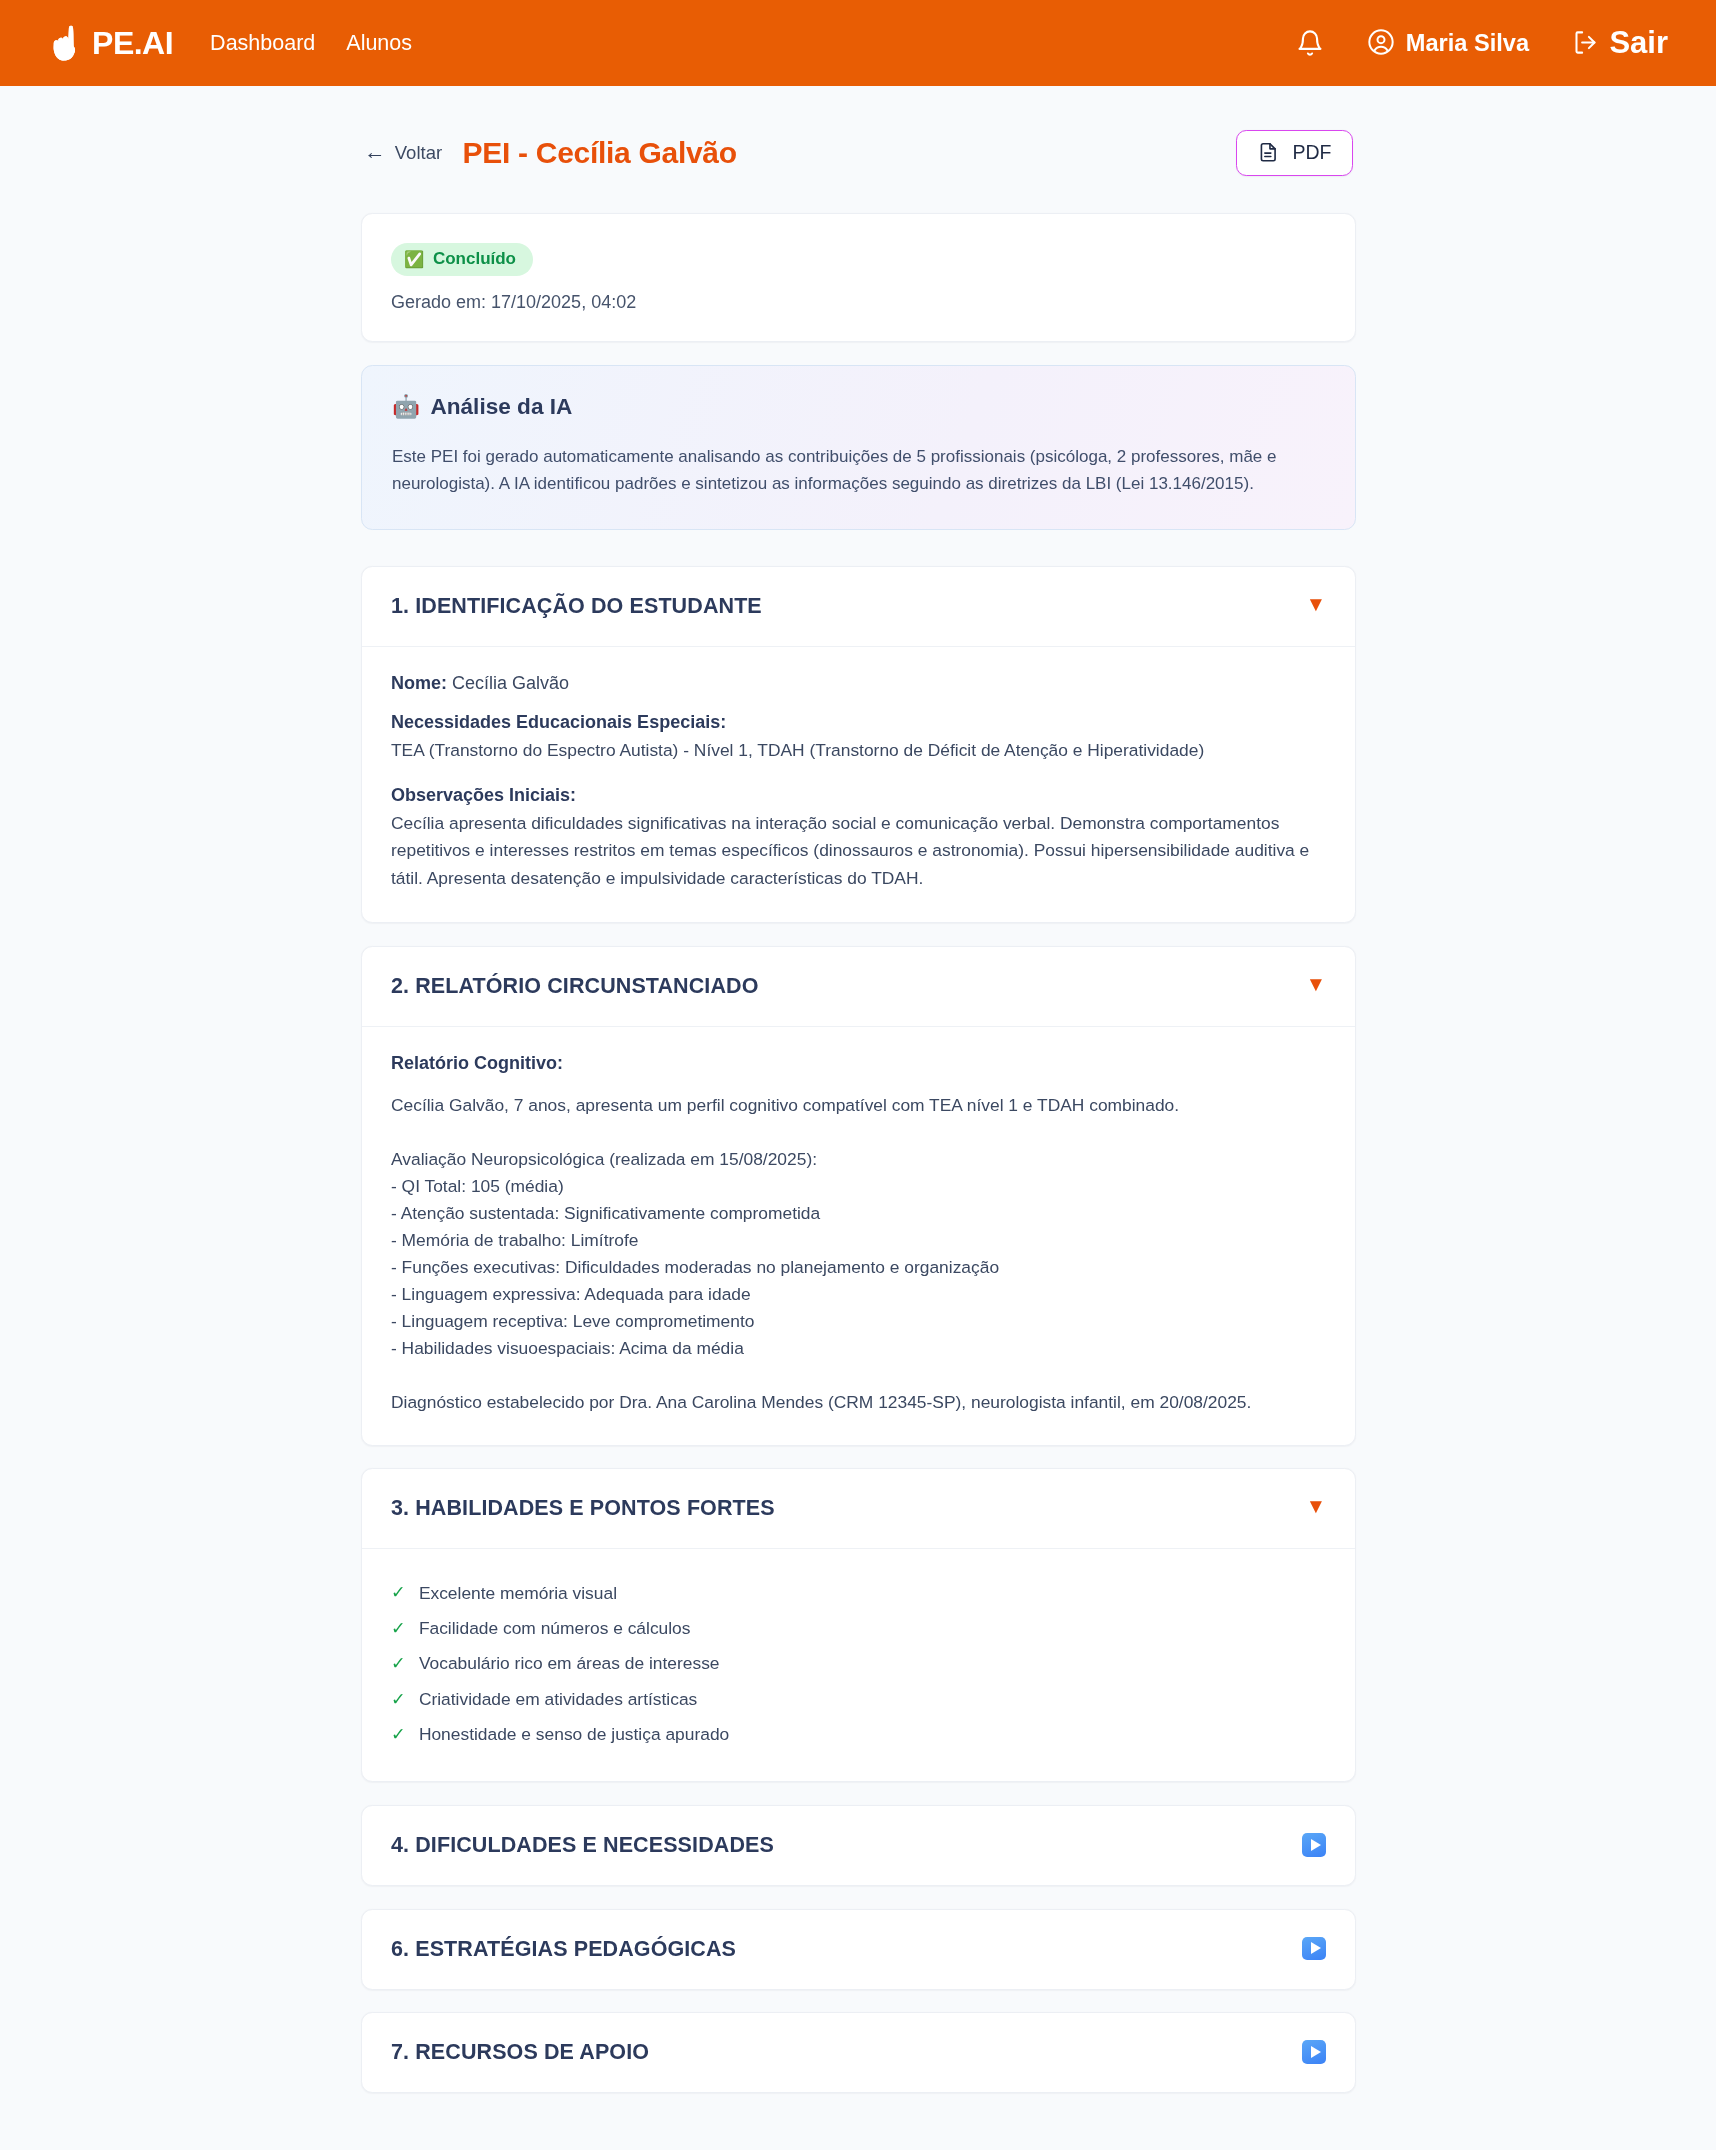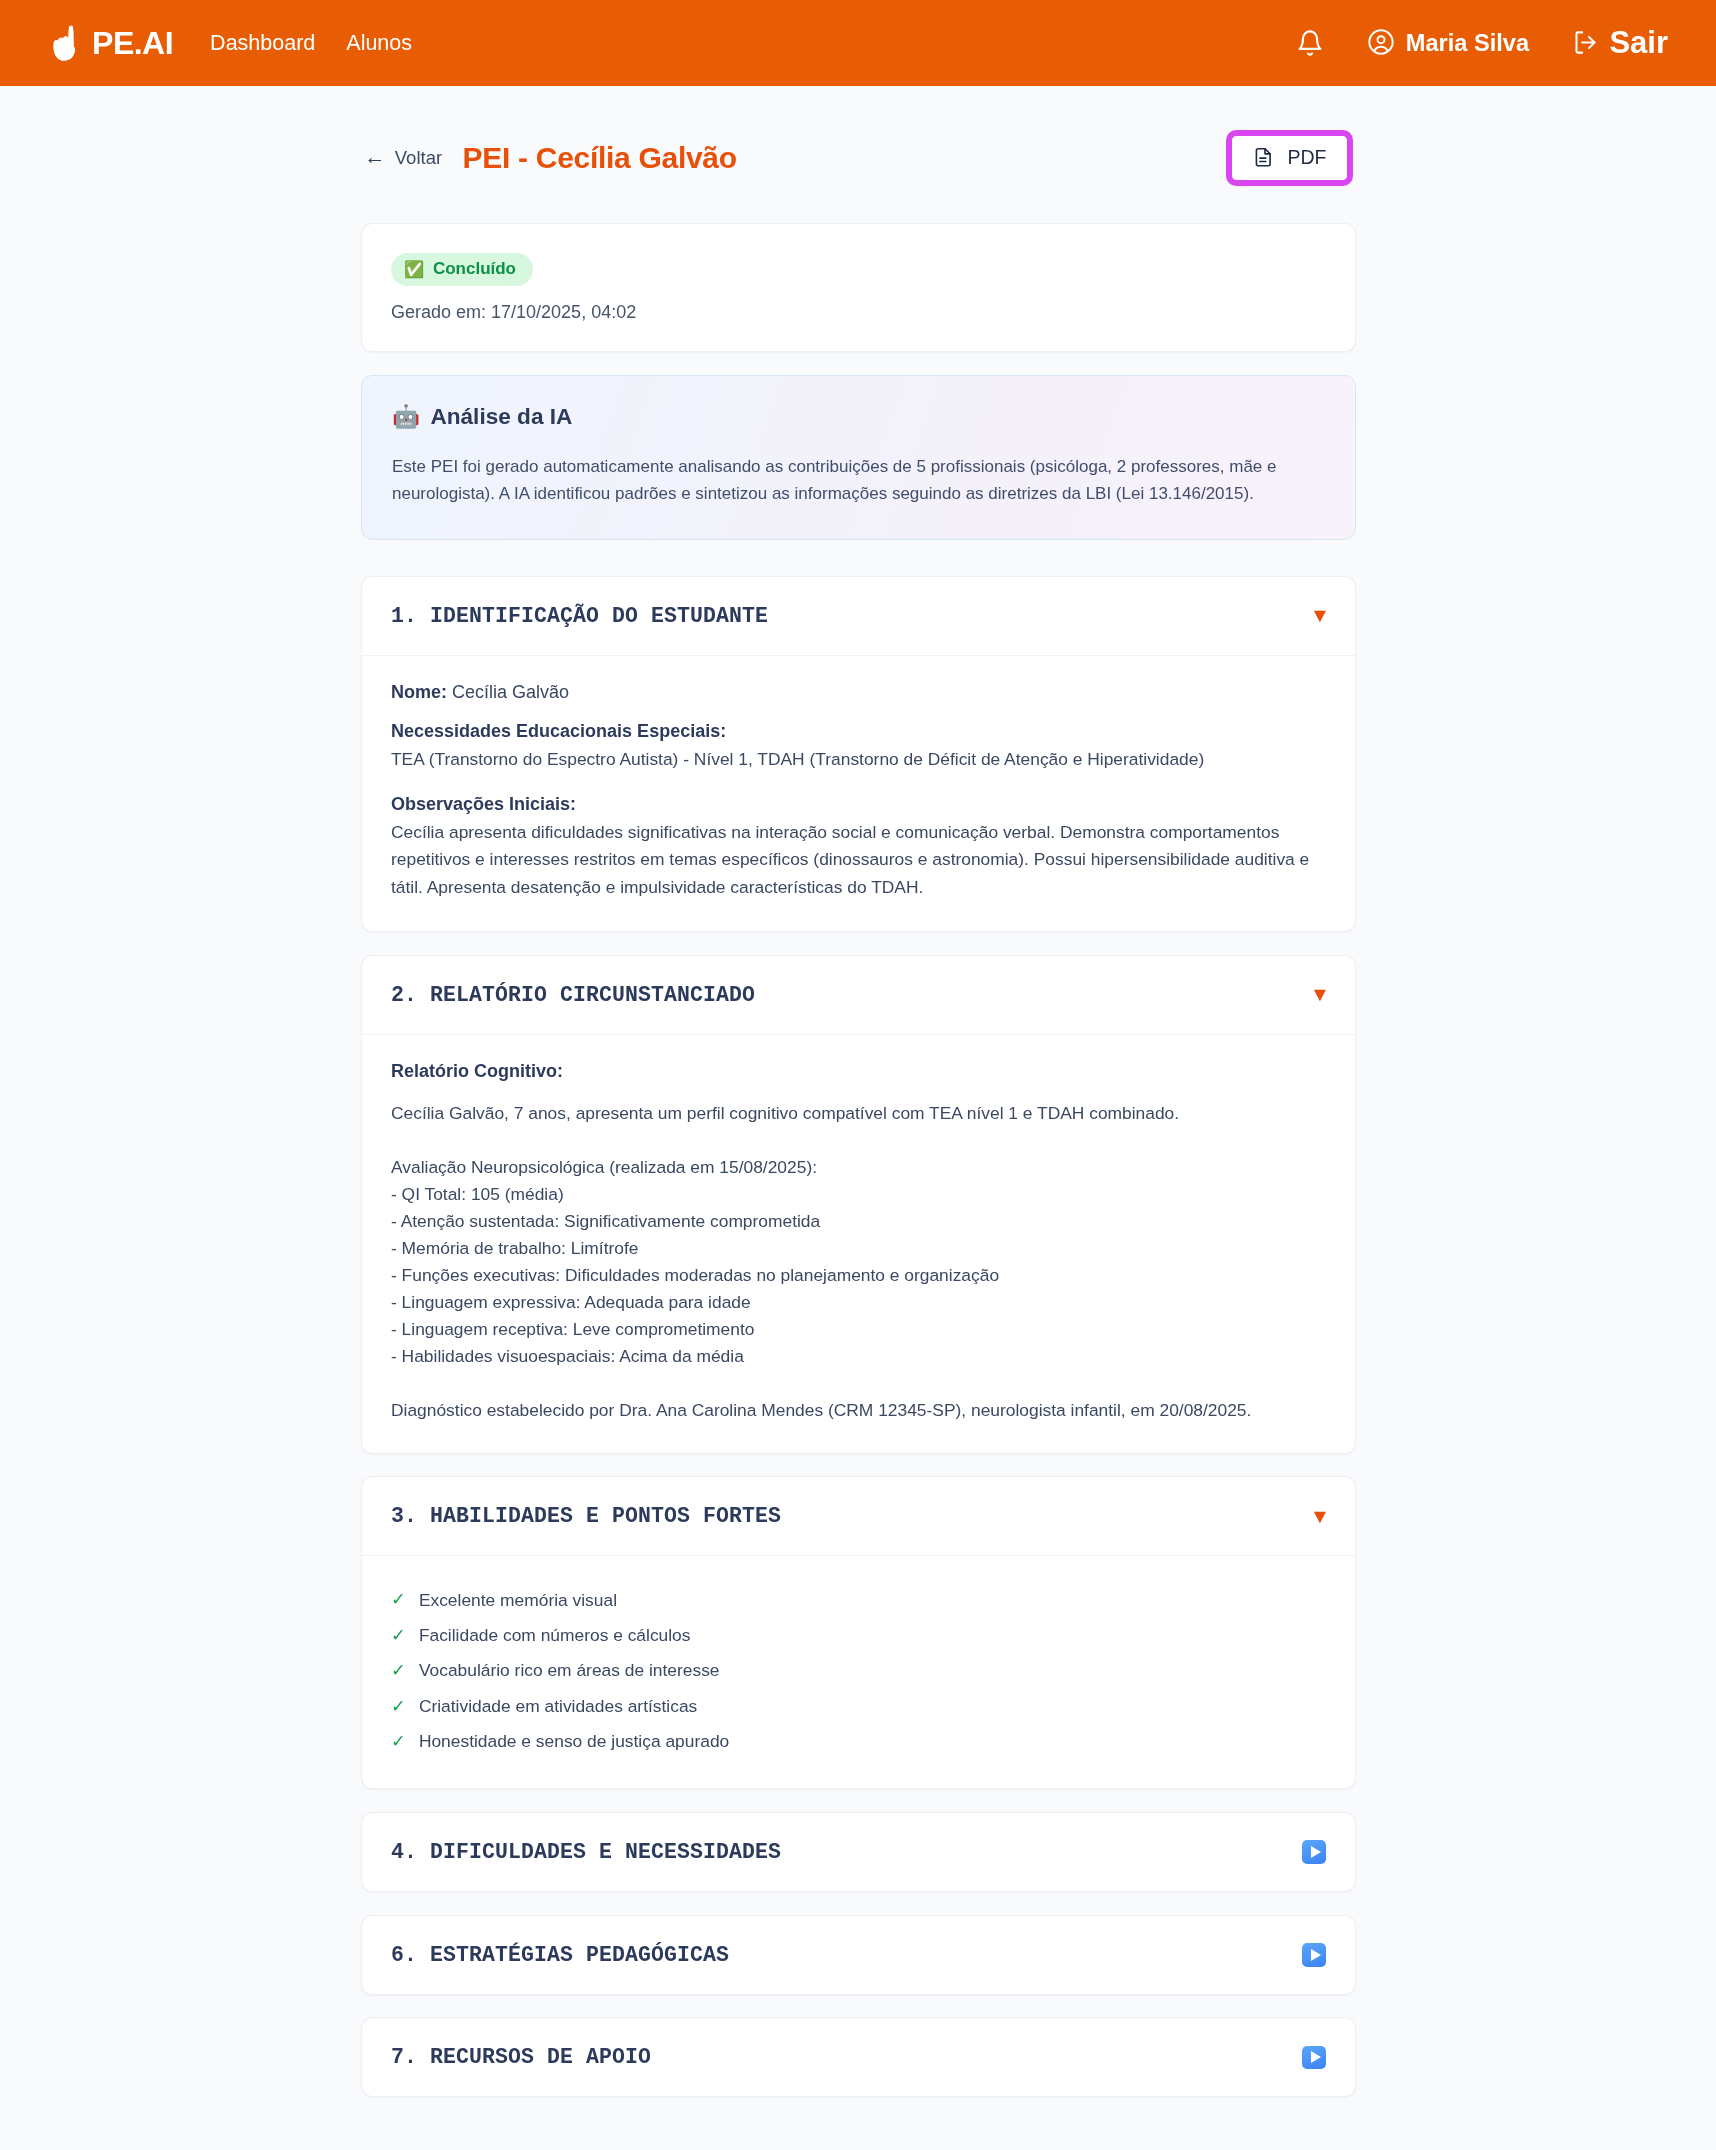--- a/index.html
+++ b/index.html
@@ -84,21 +84,21 @@
   .back-label { font-size: 18.5px; color: #3d4a63; }
   .page-title {
     font-size: 30px;
     font-weight: 800;
     color: #e8500a;
     letter-spacing: -0.3px;
   }
   .pdf-btn {
     margin-left: auto;
     background: #ffffff;
-    border: 6px solid #d946ef;
+    border: 1px solid #d946ef;
     border-radius: 10.3px;
     padding: 10.3px 20.5px;
     display: flex;
     align-items: center;
     gap: 14px;
     cursor: pointer;
     box-shadow: 0 0.5px 1.5px rgba(16,24,40,.05);
   }
   .pdf-btn-label { font-size: 19.5px; color: #1f2a44; font-weight: 500; }
 
@@ -153,25 +153,24 @@
     font-size: 17px;
     line-height: 1.62;
     color: #404e6b;
     max-width: 938px;
   }
 
   
   .section { }
   .section-head {
     display: flex;
-    align-items: flex-end;
+    align-items: flex-start;
     padding: 27px 29px 27px 29px;
     cursor: pointer;
     user-select: none;
-    font-family: Liberation Mono, monospace;
   }
   .section-open > .section-head { border-bottom: 1px solid #eef1f5; }
   .section-title {
     font-size: 21.5px;
     font-weight: 600;
     color: #2c3a5c;
     letter-spacing: 0.1px;
   }
   .section-toggle {
     margin-left: auto;

